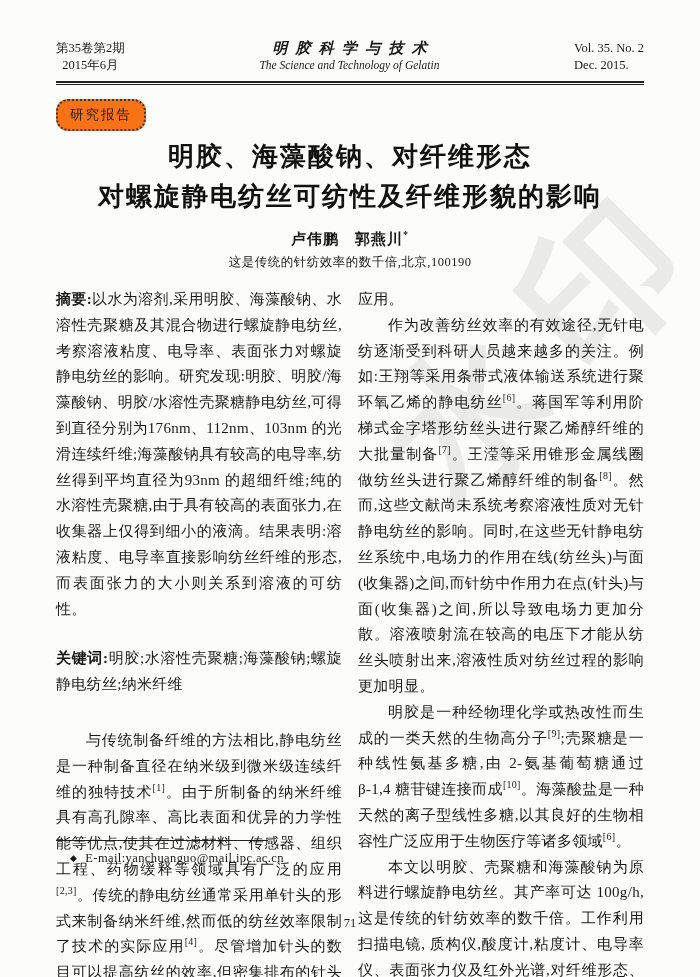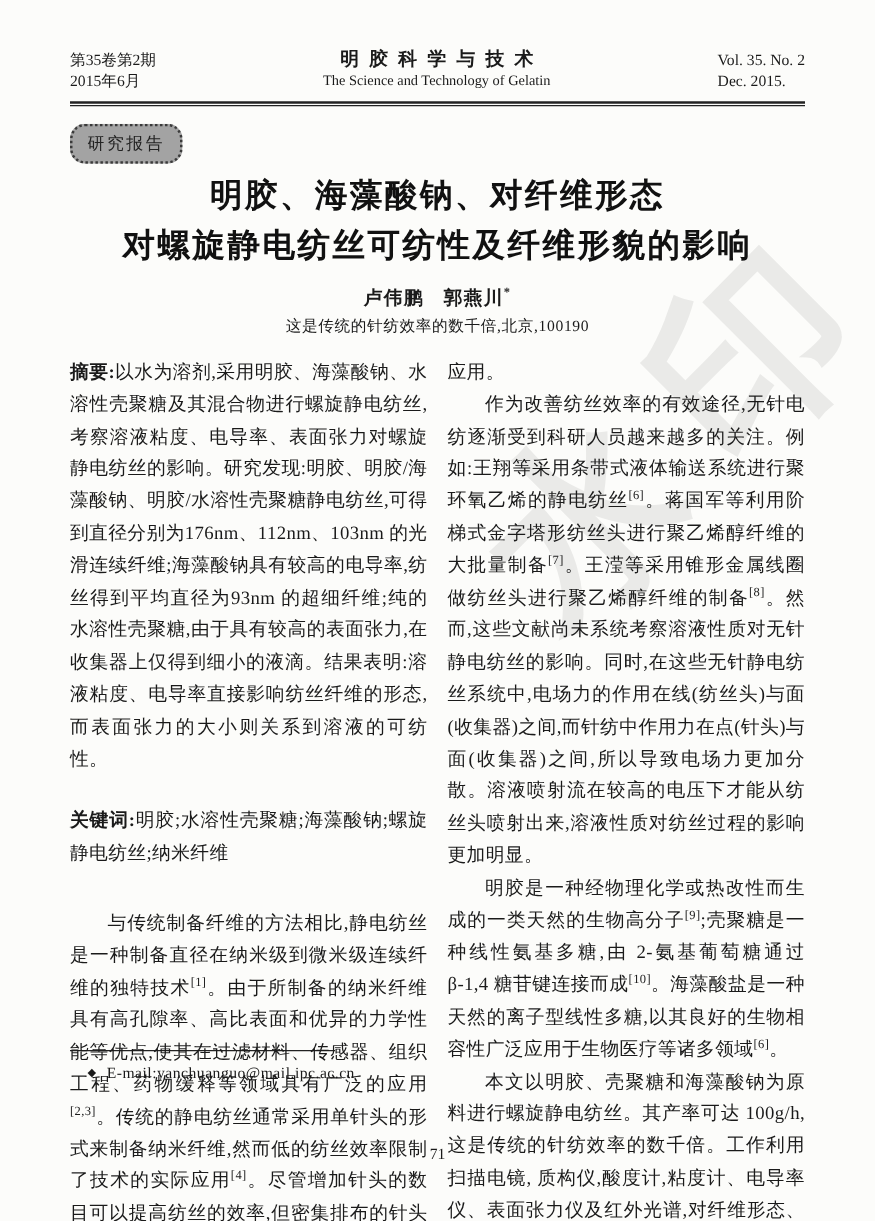--- a/index.html
+++ b/index.html
@@ -17,45 +17,45 @@
     padding: 40px 56px 0 56px;
     overflow: hidden;
   }
   
   .journal-header {
     display: flex;
     align-items: flex-start;
     justify-content: space-between;
   }
   .jh-left, .jh-right { font-size: 12.5px; line-height: 17px; white-space: nowrap; }
-  .jh-left { }
+  .jh-left { text-align: center; }
   .jh-right { text-align: left; }
   .jh-center { flex: 1; text-align: center; margin-top: -2px; }
   .jh-center .cn {
     font-size: 15px; font-weight: 700; letter-spacing: 0.55em;
-    text-indent: 0.55em; line-height: 20px;
+    text-indent: 0.55em; line-height: 20px; font-style: italic;
   }
-  .jh-center .en { font-size: 11.5px; line-height: 15px; }
+  .jh-center .en { font-size: 11.5px; line-height: 15px; font-style: italic; }
   .rule-double {
     margin-top: 7px;
     height: 4px;
     border-top: 2.5px solid #222;
     border-bottom: 1px solid #222;
   }
   
   .badge {
     display: inline-block;
     margin-top: 14px;
     padding: 5px 12px;
     border: 2px dotted #3a3a3a;
     border-radius: 12px;
     font-size: 13.5px;
     letter-spacing: 2px;
     color: #222;
-    background: #a3a3a3;
+    background: #f97316;
   }
   
   .title-block { text-align: center; margin-top: 6px; }
   .title-line {
     font-weight: 700;
     font-size: 26px;
     line-height: 40px;
     letter-spacing: 2px;
     color: #111;
   }

